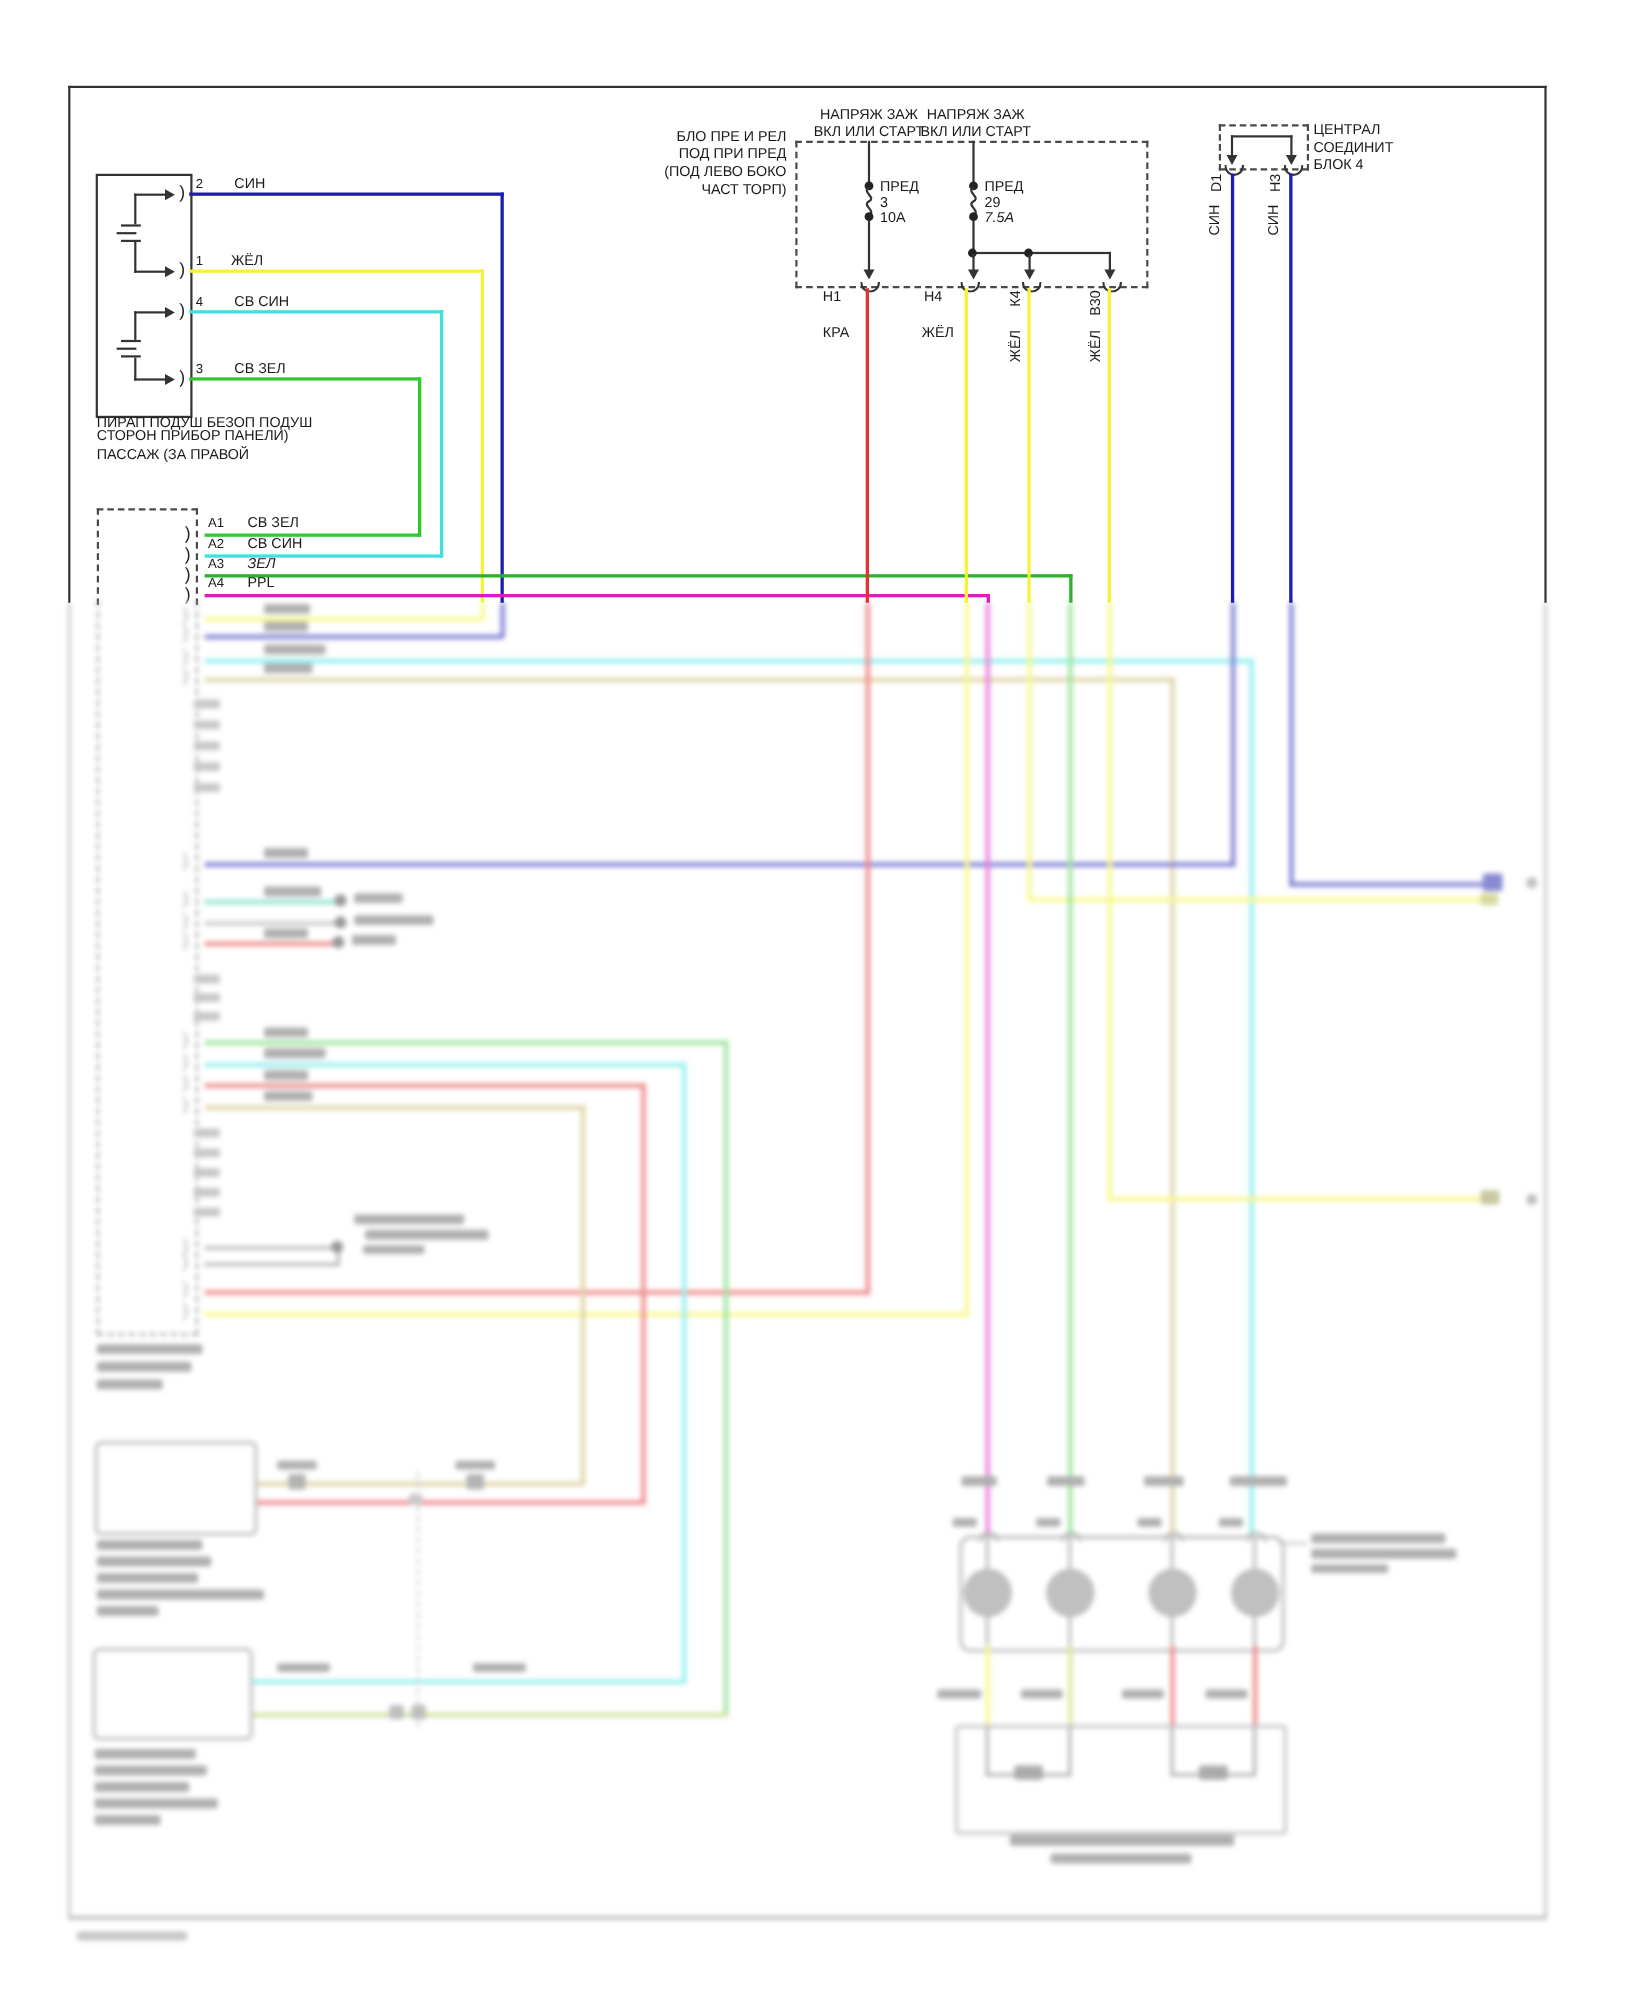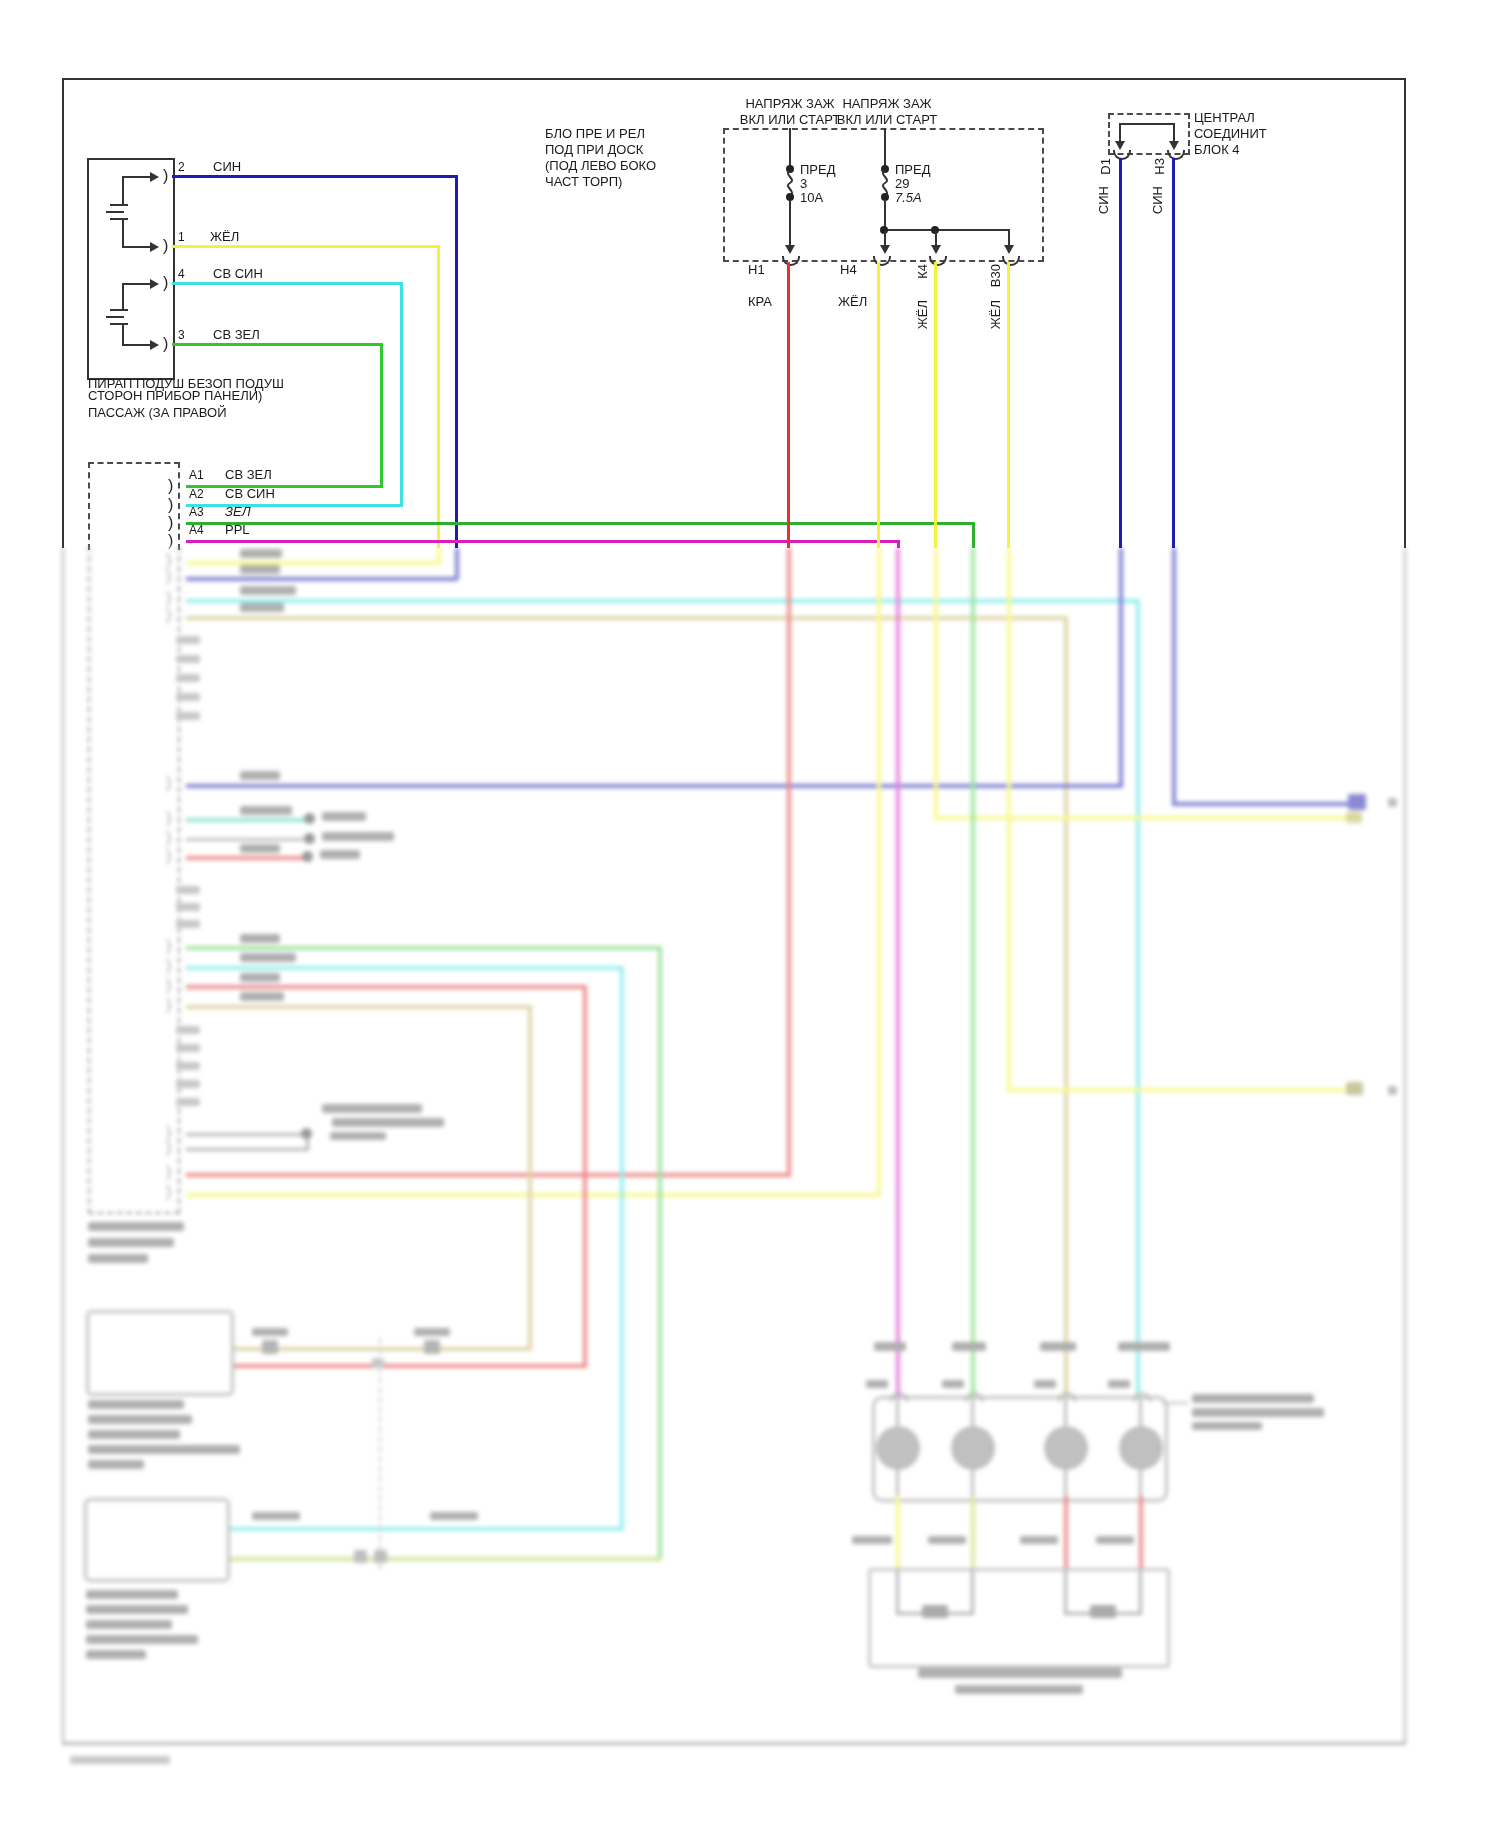--- a/index.html
+++ b/index.html
@@ -106,23 +106,23 @@
     <div class="t" style="left:225px;top:522px;">PPL</div>
 
     <div class="t" style="left:715px;top:96px;width:150px;text-align:center;">
       <div>НАПРЯЖ ЗАЖ</div>
       <div>ВКЛ ИЛИ СТАРТ</div>
     </div>
     <div class="t" style="left:812px;top:96px;width:150px;text-align:center;">
       <div>НАПРЯЖ ЗАЖ</div>
       <div>ВКЛ ИЛИ СТАРТ</div>
     </div>
-    <div class="t" style="left:545px;top:126px;width:170px;text-align:left;">
+    <div class="t" style="left:545px;top:116px;width:170px;text-align:right;">
       <div>БЛО ПРЕ И РЕЛ</div>
-      <div>ПОД ПРИ ДОСК</div>
+      <div>ПОД ПРИ ПРЕД</div>
       <div>(ПОД ЛЕВО БОКО</div>
       <div>ЧАСТ ТОРП)</div>
     </div>
     <div class="dash" style="left:723px;top:128px;width:317px;height:130px;"></div>
 
     <div class="ln" style="left:789px;top:128px;width:2px;height:40px;"></div>
     <div class="dot" style="left:786px;top:165px;width:8px;height:8px;"></div>
     <svg style="position:absolute;left:783px;top:170px;" width="14" height="26" viewBox="0 0 14 26">
       <path d="M7 0 C 0 5 14 9 7 13 C 0 17 14 21 7 26" stroke="#333" stroke-width="2" fill="none"></path>
     </svg>

